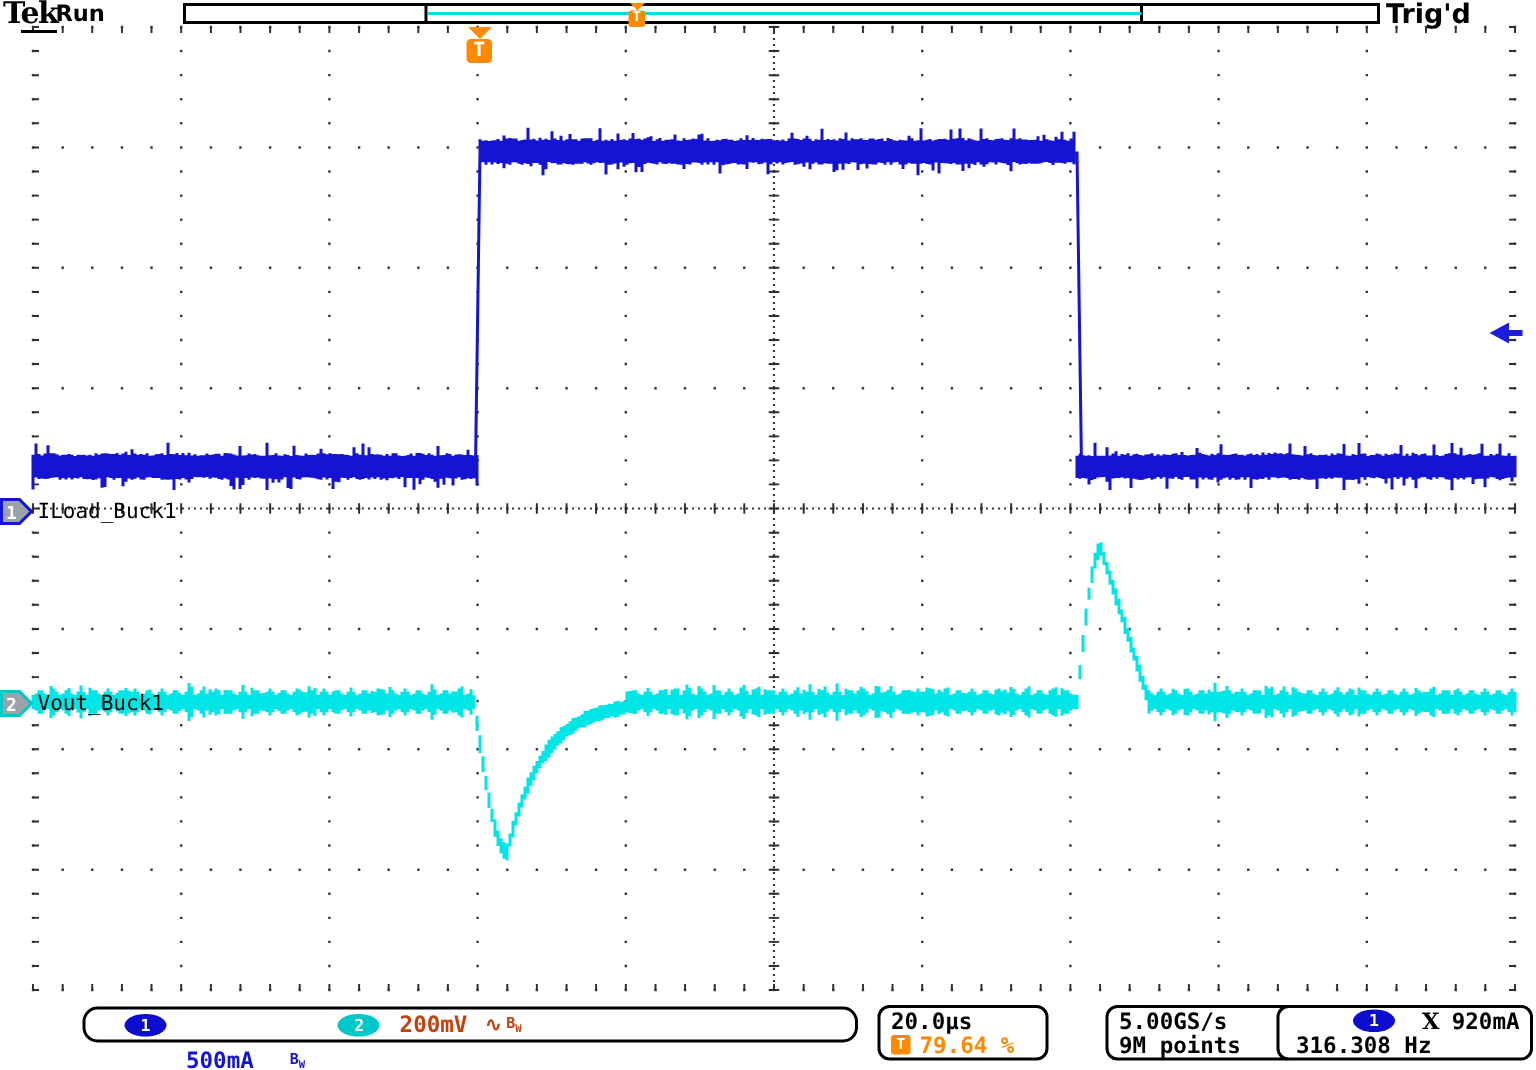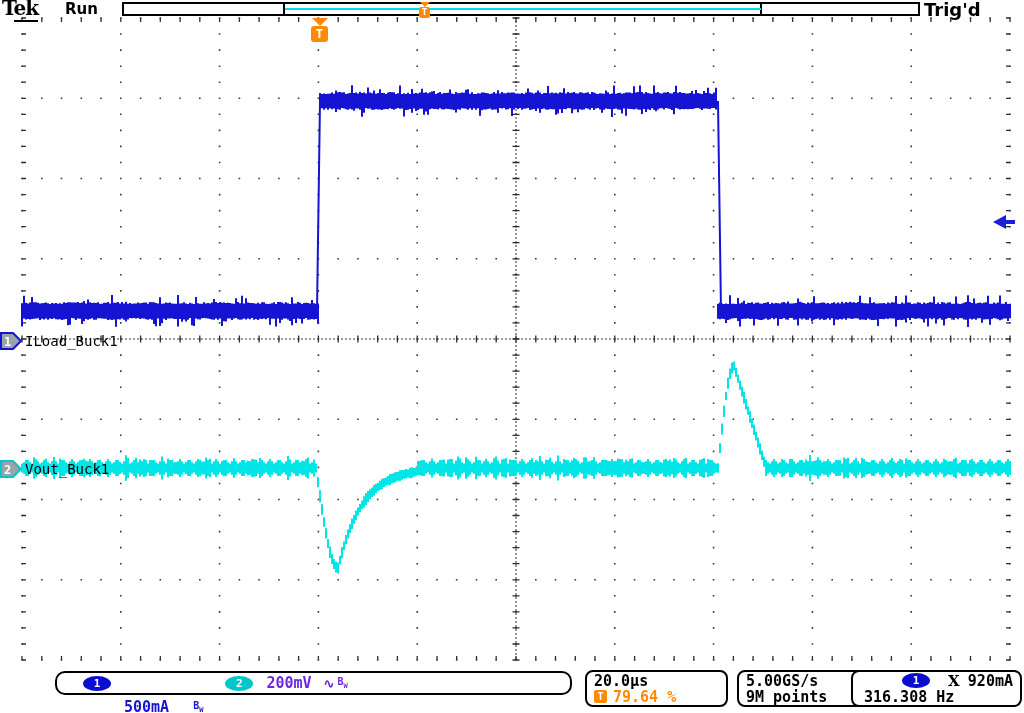--- a/index.html
+++ b/index.html
@@ -3,21 +3,21 @@
 <meta charset="utf-8">
 <style>
   * { margin:0; padding:0; box-sizing:border-box; }
   html,body { width:1024px; height:713px; background:#fff; overflow:hidden; }
   body { position:relative; font-family:"DejaVu Sans Mono", monospace; color:#000; }
   .abs { position:absolute; }
 
   
   #logo { left:2px; top:-4px; font-family:"DejaVu Serif", serif; font-weight:bold; font-size:20px; letter-spacing:-1px; }
   #logo .ul { border-bottom:2px solid #000; }
-  #acq-status { left:37px; top:0px; font-family:"DejaVu Sans", sans-serif; font-size:15px; font-weight:bold;margin-left:28px; }
+  #acq-status { left:37px; top:0px; font-family:"DejaVu Sans", sans-serif; font-size:15px; font-weight:bold; }
   #trig-status { left:924px; top:-1px; font-family:"DejaVu Sans", sans-serif; font-size:18px; font-weight:bold; }
 
   #acq-bar { left:122px; top:2px; width:798px; height:14px; border:2px solid #000; background:#fff; }
   #acq-bar .divider { position:absolute; top:0; bottom:0; width:2px; background:#000; }
   #acq-bar .wave-line { position:absolute; left:161px; width:476px; top:4px; height:2px; background:#00e0e0; }
   #bar-trig { left:419px; top:2px; width:11px; text-align:center; }
   #bar-trig .tri { margin:0 auto; width:0; height:0; border-left:5px solid transparent; border-right:5px solid transparent; border-top:5px solid #ff8a00; }
   #bar-trig .box { width:11px; height:11px; background:#ff8a00; color:#fff; font-size:9px; font-weight:bold; line-height:11px; text-align:center; border-radius:2px; }
 
   
@@ -30,26 +30,26 @@
   #ch1-label { left:25px; top:333px; }
   #ch2-label { left:25px; top:461px; }
 
   
   .sbox { border:2px solid #000; background:#fff; }
   #box-ch { left:55px; top:671px; width:517px; height:24px; border-radius:10px; display:flex; align-items:center; padding-left:26px; font-size:15px; font-weight:bold; }
   .badge { width:28px; height:15px; border-radius:50%; color:#fff; font-size:11px; font-weight:bold; line-height:15px; text-align:center; flex:none; }
   .b-blue { background:#0d0dd0; }
   .b-cyan { background:#00c8c8; }
   .t-blue { color:#1414d2;margin-top:48px; }
-  .t-cyan { color:#6d28d9; }
+  .t-cyan { color:#c2410c; }
   .bw { font-size:10px; font-weight:bold; }
   .bw sub { font-size:7px; }
 
   .two-line { display:flex; flex-direction:column; justify-content:center; padding:2px 7px; font-size:15px; font-weight:bold; line-height:16px; }
-  #box-horiz { left:585px; top:670px; width:143px; height:37px; border-radius:8px; }
+  #box-horiz { left:585px; top:670px; width:114px; height:37px; border-radius:8px; }
   #box-horiz .row2 { display:flex; align-items:center; gap:6px; color:#ff8a00; }
   #box-horiz .tsq { width:13px; height:13px; background:#ff8a00; border-radius:2px; color:#fff; font-size:10px; font-weight:bold; line-height:13px; text-align:center; }
   #box-acq { left:737px; top:670px; width:128px; height:37px; border-radius:8px; }
   #box-trig { left:851px; top:670px; width:171px; height:37px; border-radius:8px; }
   #box-trig .row1 { display:flex; align-items:center; }
   #box-trig .slope { font-family:"DejaVu Serif", serif; font-weight:bold; font-size:15px; margin-left:18px; }
   #box-trig .lvl { margin-left:auto; }
   #box-trig .row1 .badge { margin-left:42px; }
   #box-trig .row2 { padding-left:4px; }
 

